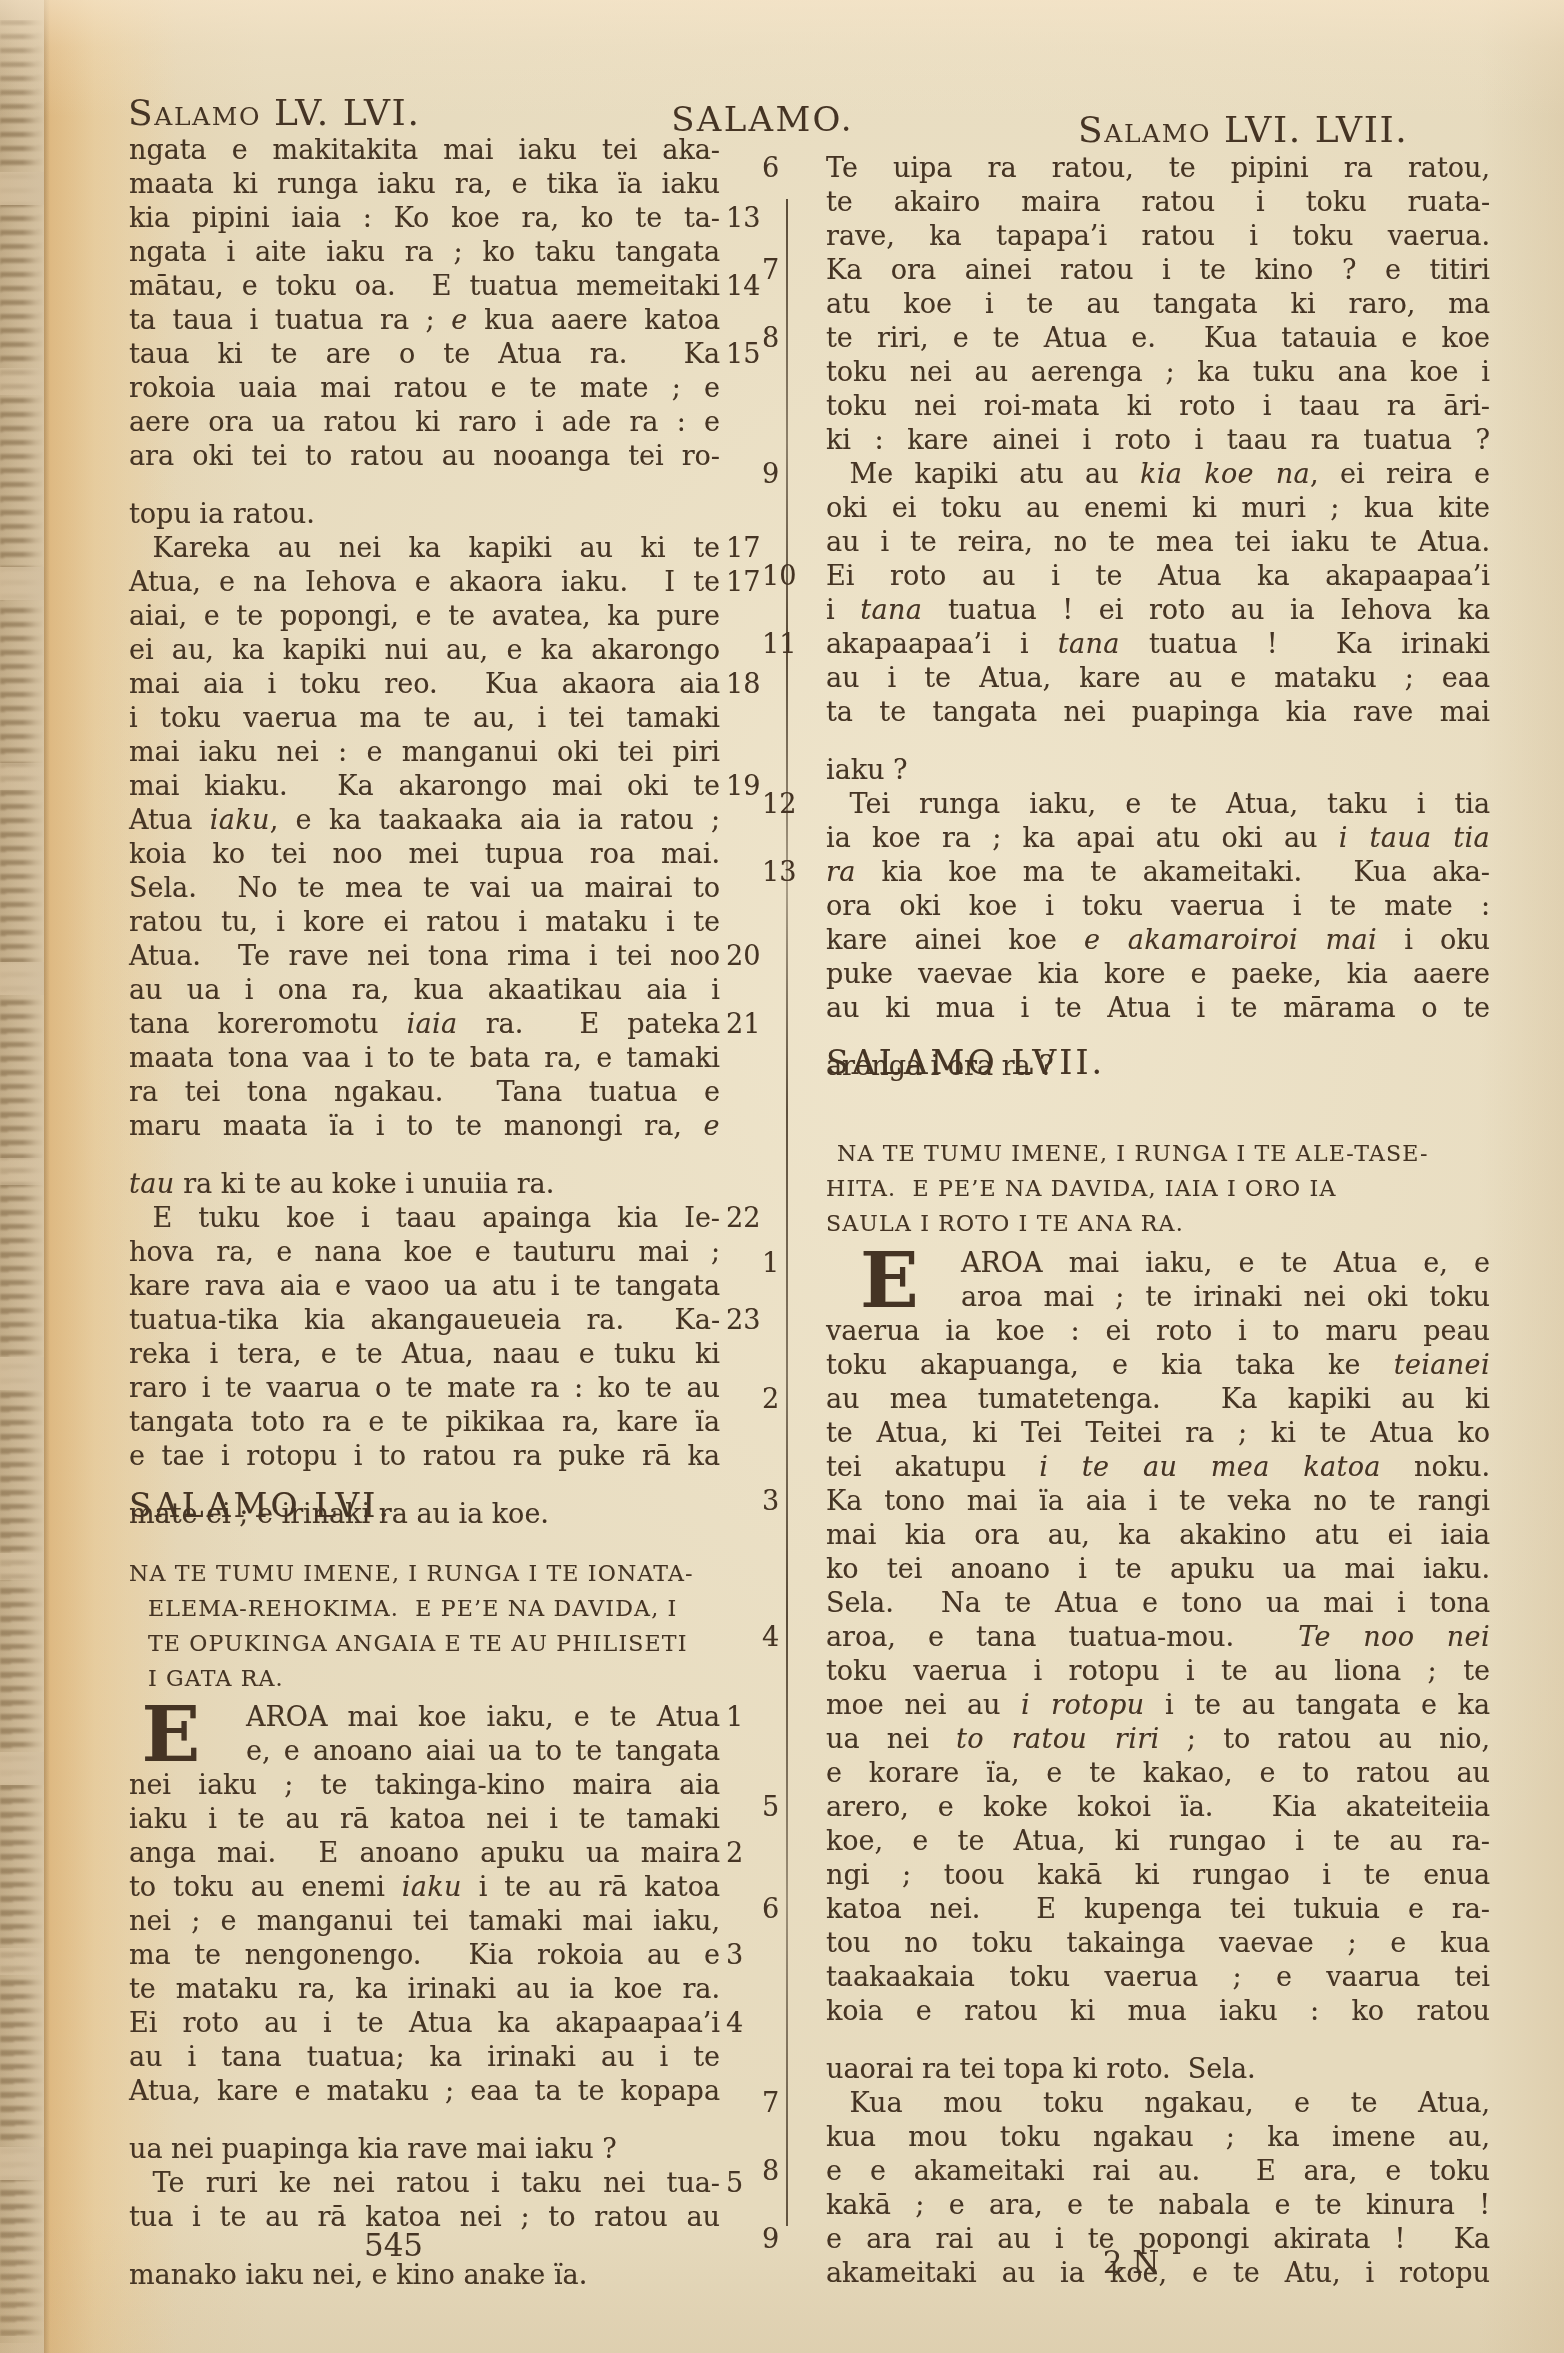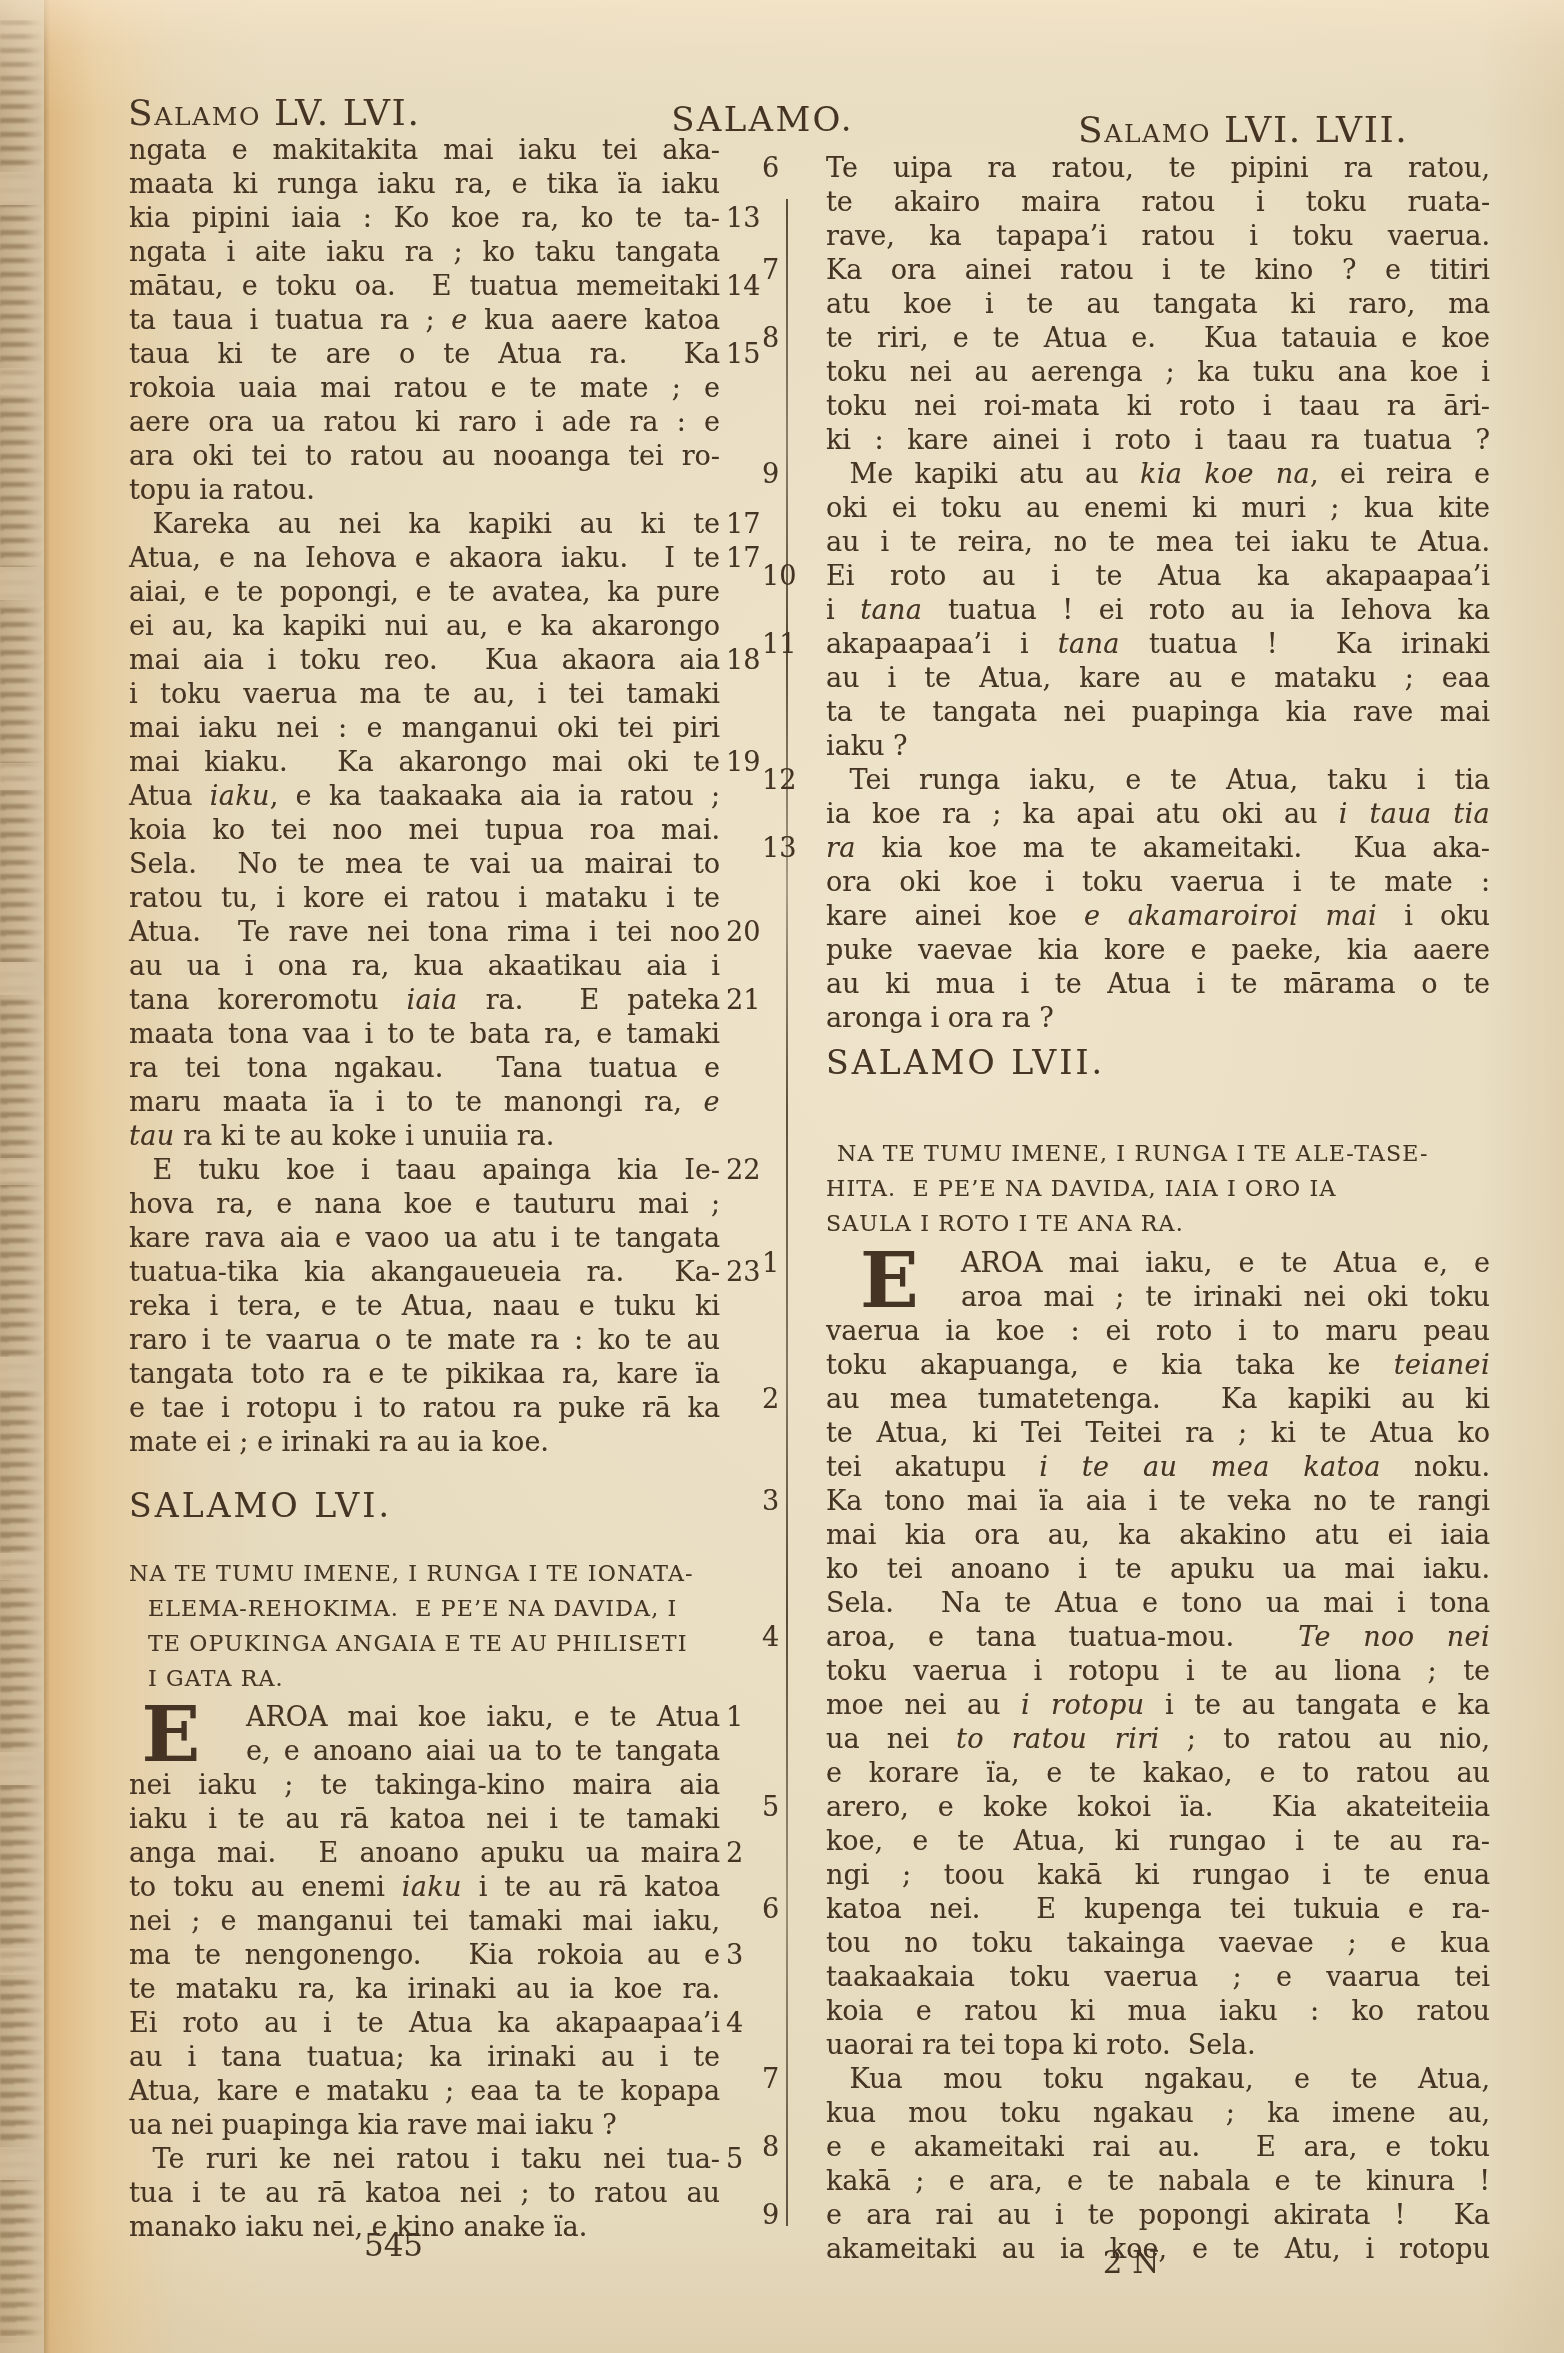--- a/index.html
+++ b/index.html
@@ -52,21 +52,21 @@
   .hdr.sc{font-variant:small-caps;letter-spacing:1.6px;}
   .hdr-center{letter-spacing:2.3px;font-size:34px;}
 
   .col-block{position:absolute;}
   .line{
     position:relative;height:34px;line-height:34px;font-size:27px;
     text-align:justify;text-align-last:justify;white-space:pre-wrap;
     overflow:visible;
     text-shadow:0.2px 0.3px 0.5px rgba(72,52,30,.34);
   }
-  .line.end{text-align-last:left;}
+  .line.end{text-align-last:left;margin-top:24px;}
   .line.pind{text-indent:23.5px;}
   .lc .line.dpad{padding-left:117px;}
   .rc .line.dpad{padding-left:135px;}
   .line i{font-style:italic;letter-spacing:0.4px;}
   .vnum{
     position:absolute;top:0;font-size:27px;line-height:34px;
     text-indent:0;text-align:center;
   }
   .vnum.vR{left:597px;width:56px;}
   .vnum.vL{left:-64px;width:52px;text-align:right;}

